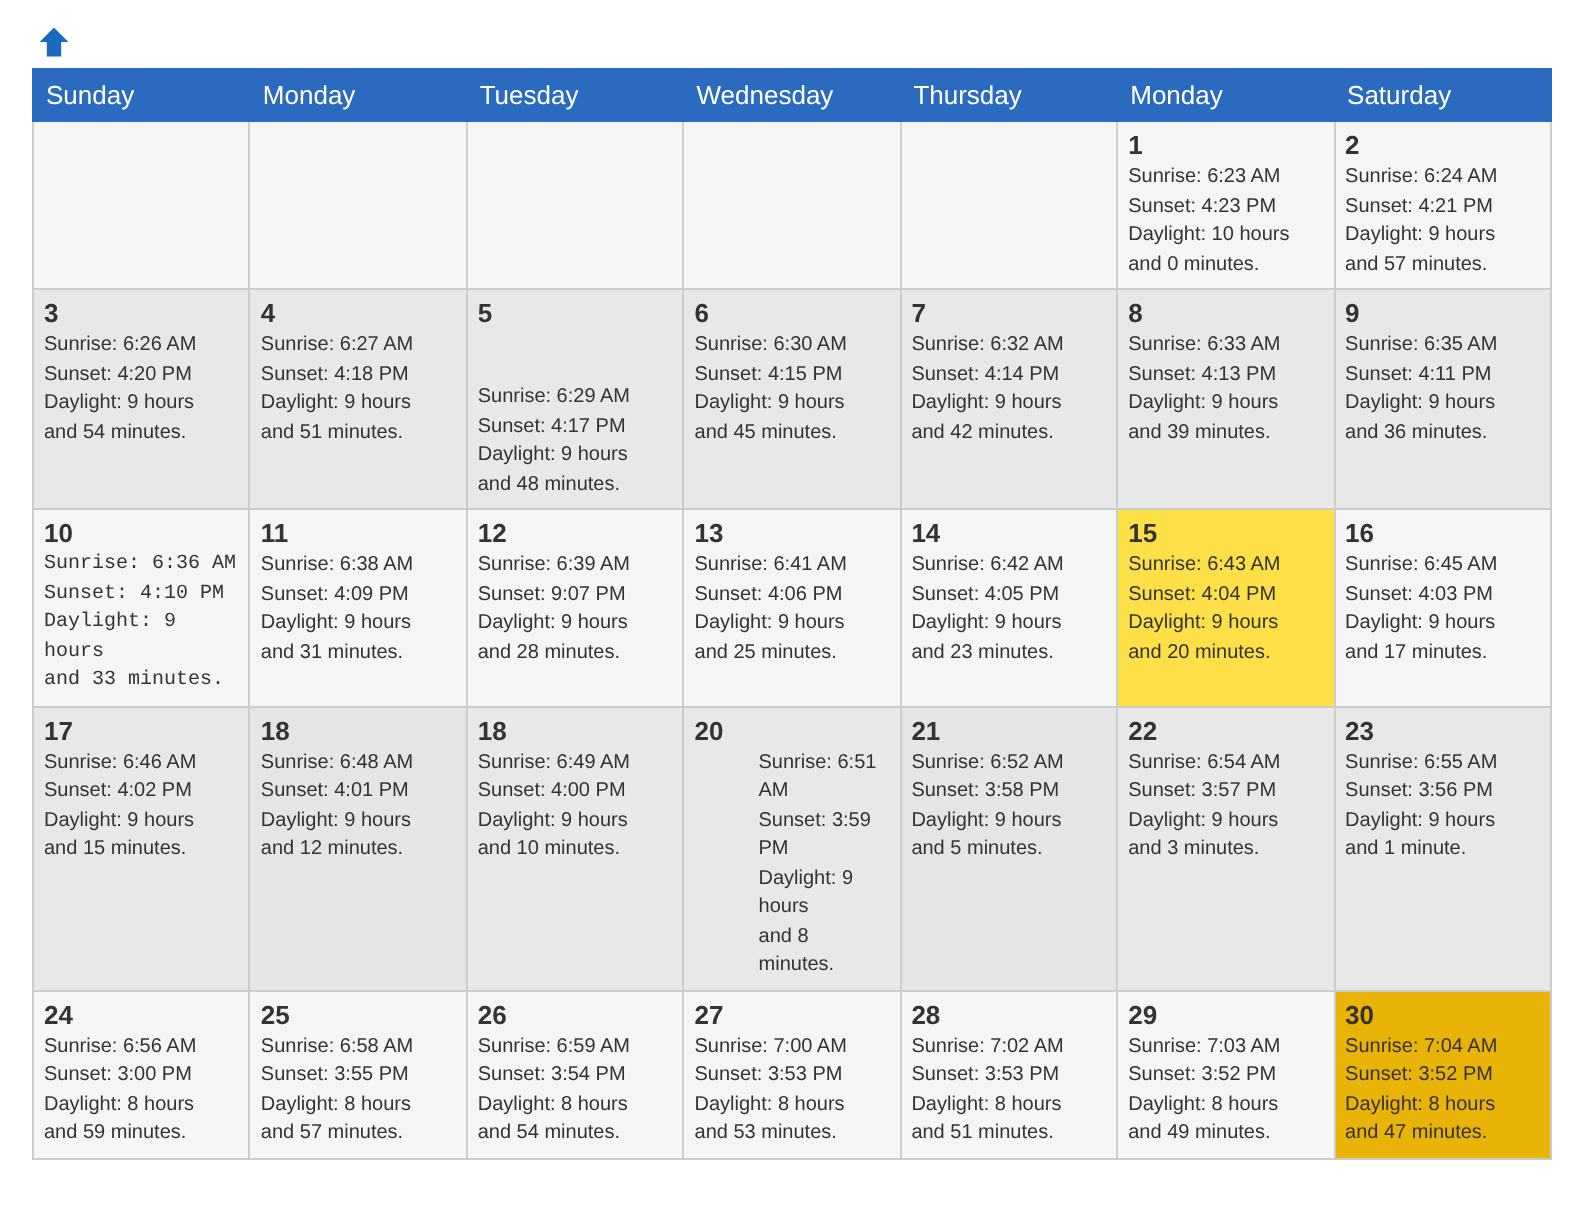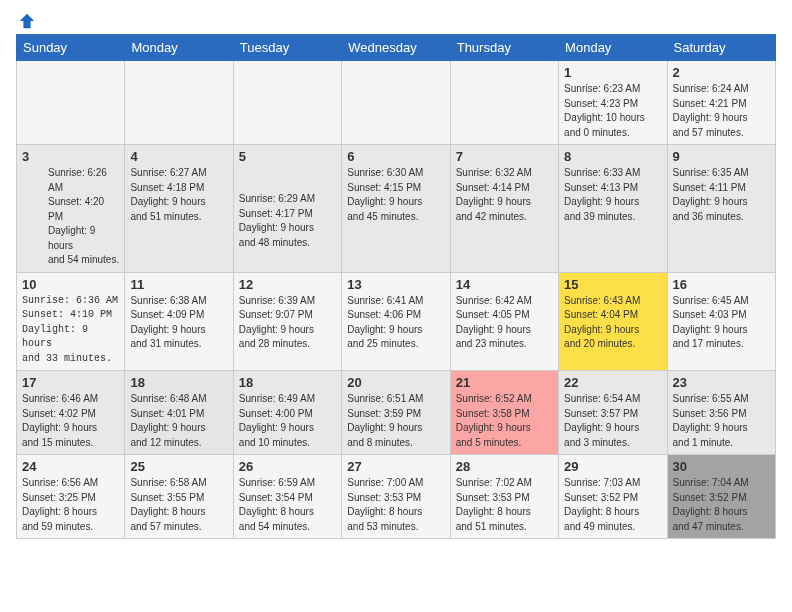--- a/index.html
+++ b/index.html
@@ -146,21 +146,21 @@
             <span class="day-num">2</span>
             <div class="day-info" style="white-space: pre-line;">Sunrise: 6:24 AM
 Sunset: 4:21 PM
 Daylight: 9 hours
 and 57 minutes.</div>
           </td>
         </tr>
         <tr>
           <td style="background: rgb(232, 232, 232);">
             <span class="day-num">3</span>
-            <div class="day-info" style="white-space: pre-line; margin-left: 26px;">Sunrise: 6:26 AM
+            <div class="day-info" style="white-space: pre-line;">Sunrise: 6:26 AM
 Sunset: 4:20 PM
 Daylight: 9 hours
 and 54 minutes.</div>
           </td>
           <td style="background: rgb(232, 232, 232);">
             <span class="day-num">4</span>
             <div class="day-info" style="white-space: pre-line;">Sunrise: 6:27 AM
 Sunset: 4:18 PM
 Daylight: 9 hours
 and 51 minutes.</div>
@@ -269,26 +269,26 @@
           </td>
           <td style="background: rgb(232, 232, 232);">
             <span class="day-num">18</span>
             <div class="day-info" style="white-space: pre-line;">Sunrise: 6:49 AM
 Sunset: 4:00 PM
 Daylight: 9 hours
 and 10 minutes.</div>
           </td>
           <td style="background: rgb(232, 232, 232);">
             <span class="day-num">20</span>
-            <div class="day-info" style="white-space: pre-line;">Sunrise: 6:51 AM
+            <div class="day-info" style="white-space: pre-line; margin-left: 32px;">Sunrise: 6:51 AM
 Sunset: 3:59 PM
 Daylight: 9 hours
 and 8 minutes.</div>
           </td>
-          <td style="background: #fca5a5;">
+          <td style="background: #e5e5e5;">
             <span class="day-num">21</span>
             <div class="day-info" style="white-space: pre-line;">Sunrise: 6:52 AM
 Sunset: 3:58 PM
 Daylight: 9 hours
 and 5 minutes.</div>
           </td>
           <td style="background: rgb(232, 232, 232);">
             <span class="day-num">22</span>
             <div class="day-info" style="white-space: pre-line;">Sunrise: 6:54 AM
 Sunset: 3:57 PM
@@ -300,21 +300,21 @@
             <div class="day-info" style="white-space: pre-line;">Sunrise: 6:55 AM
 Sunset: 3:56 PM
 Daylight: 9 hours
 and 1 minute.</div>
           </td>
         </tr>
         <tr>
           <td style="background: rgb(245, 245, 245);">
             <span class="day-num">24</span>
             <div class="day-info" style="white-space: pre-line;">Sunrise: 6:56 AM
-Sunset: 3:25 PM
+Sunset: 3:00 PM
 Daylight: 8 hours
 and 59 minutes.</div>
           </td>
           <td style="background: rgb(245, 245, 245); margin-left: 43px;">
             <span class="day-num">25</span>
             <div class="day-info" style="white-space: pre-line;">Sunrise: 6:58 AM
 Sunset: 3:55 PM
 Daylight: 8 hours
 and 57 minutes.</div>
           </td>
@@ -339,21 +339,21 @@
 Daylight: 8 hours
 and 51 minutes.</div>
           </td>
           <td style="background: rgb(245, 245, 245);">
             <span class="day-num">29</span>
             <div class="day-info" style="white-space: pre-line;">Sunrise: 7:03 AM
 Sunset: 3:52 PM
 Daylight: 8 hours
 and 49 minutes.</div>
           </td>
-          <td style="background: #a3a3a3;">
+          <td style="background: #eab308;">
             <span class="day-num">30</span>
             <div class="day-info" style="white-space: pre-line;">Sunrise: 7:04 AM
 Sunset: 3:52 PM
 Daylight: 8 hours
 and 47 minutes.</div>
           </td>
         </tr>
       </tbody>
   </table>
 </div>

